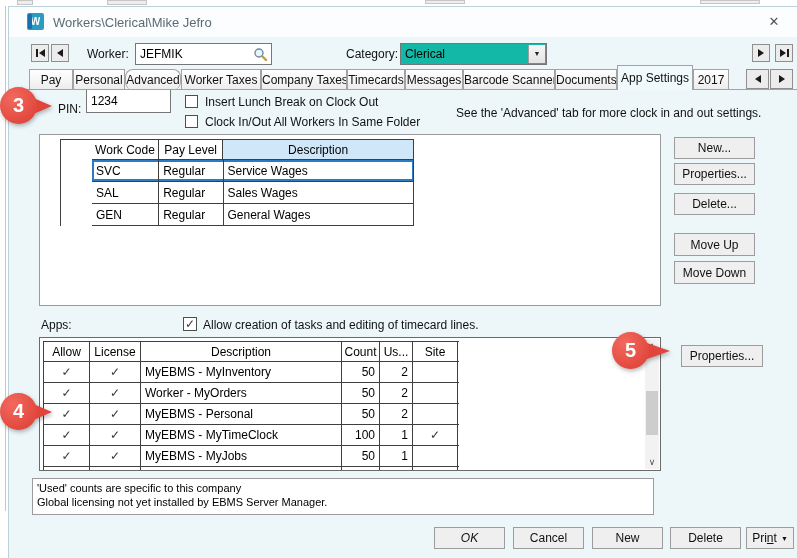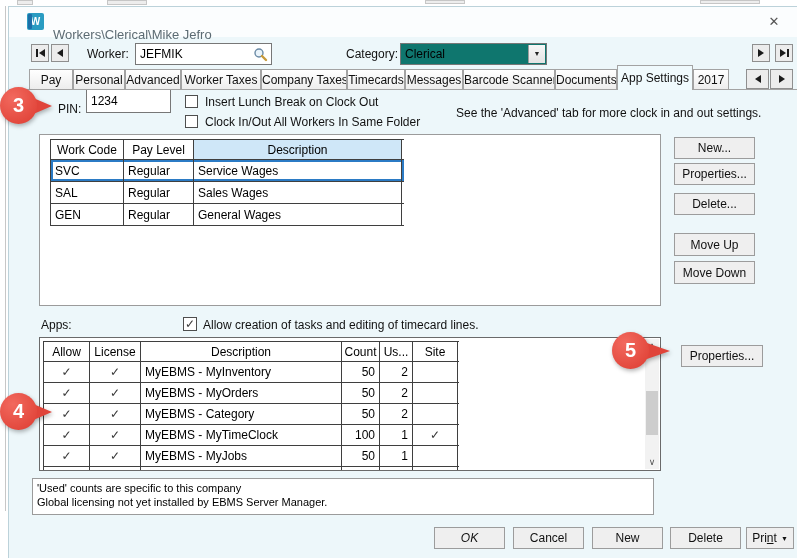--- a/index.html
+++ b/index.html
@@ -12,35 +12,35 @@
   .leftline { position:absolute; left:5px; top:6px; width:1px; height:505px; background:#c7c7c7; }
 
   
   .dialog { position:absolute; left:8px; top:6px; width:789px; height:552px;
             background:#edf7fa; border-left:1px solid #bcd2da; border-top:1px solid #bcd2da; }
 
   .titlebar { position:absolute; left:0; top:0; width:789px; height:30px; background:#fbfdfe; }
   .app-icon { position:absolute; left:18px; top:6px; width:17px; height:17px; background:#2a9cc2;
               border-radius:2px; color:#fff; font-weight:bold; font-size:10px; text-align:center; line-height:17px; }
   .app-icon::before { content:""; position:absolute; left:1px; top:1px; width:4px; height:15px; background:#1b6fa8; border-radius:1px; }
-  .title-text { position:absolute; left:44px; top:8px; font-size:13px; color:#5c6b73;margin-top:12px; }
+  .title-text { position:absolute; left:44px; top:8px; font-size:13px; color:#5c6b73; }
   .close-btn { position:absolute; left:752px; top:4px; width:26px; height:22px; text-align:center;
                line-height:22px; font-size:13px; color:#555; cursor:default; }
 
   
   .recbtn { position:absolute; width:18px; height:18px; background:#ececec; border:1px solid #8f8f8f;
             display:flex; align-items:center; justify-content:center; gap:1px; }
   .tri-l { width:0; height:0; border-top:4px solid transparent; border-bottom:4px solid transparent; border-right:6px solid #1a1a1a; }
   .tri-r { width:0; height:0; border-top:4px solid transparent; border-bottom:4px solid transparent; border-left:6px solid #1a1a1a; }
   .vbar  { width:2px; height:8px; background:#1a1a1a; }
   .lbl { position:absolute; font-size:12px; color:#111; }
   .inputbox { position:absolute; background:#fff; border:1px solid #777; font-size:12px; color:#000;
               padding-left:4px; display:flex; align-items:center; }
   .mag { position:absolute; right:3px; top:3px; }
-  .selectbox { position:absolute; background:#0f766e; border:1px solid #777; font-size:12px; color:#000; }
+  .selectbox { position:absolute; background:#14b8a6; border:1px solid #777; font-size:12px; color:#000; }
   .selectbox .sel-text { position:absolute; left:4px; top:3px; }
   .dd-btn { position:absolute; right:1px; top:1px; bottom:1px; width:17px; background:linear-gradient(#f7f7f7,#e3e3e3);
             border-left:1px solid #9e9e9e; text-align:center; font-size:7px; line-height:18px; color:#222; }
 
   
   .tabs { position:absolute; left:20px; top:58px; height:25px; display:flex; align-items:flex-end; }
   .tab { height:21px; background:linear-gradient(#ffffff,#ececec); border:1px solid #a3a3a3; border-bottom:none;
          font-size:12px; color:#111; text-align:center; line-height:20px; overflow:hidden; white-space:nowrap; }
   .tab.active { height:25px; background:#f0fafd; line-height:24px; z-index:3; position:relative; }
   .tabline { position:absolute; left:0; top:82px; width:789px; height:1px; background:#a3a3a3; z-index:1; }
@@ -135,21 +135,21 @@
     </div>
     <div class="recbtn" style="left:766px;top:37px;">
       <span class="tri-r"></span>
       <span class="vbar"></span>
     </div>
 
     <div class="tabline"></div>
     <div class="tabs">
       <div class="tab" style="width:44px;">Pay</div>
       <div class="tab" style="width:52px;">Personal</div>
-      <div class="tab" style="width:56px;">Advanced</div>
+      <div class="tab" style="width:56px;border-radius:8px;">Advanced</div>
       <div class="tab" style="width:80px;">Worker Taxes</div>
       <div class="tab" style="width:86px;">Company Taxes</div>
       <div class="tab" style="width:58px;">Timecards</div>
       <div class="tab" style="width:58px;">Messages</div>
       <div class="tab" style="width:92px;">Barcode Scanner</div>
       <div class="tab" style="width:62px;text-align:right;">Documents</div>
       <div class="tab active" style="width:76px;">App Settings</div>
       <div class="tab" style="width:36px;">2017</div>
     </div>
     <div class="tabscroll" style="left:737px;top:62px;">
@@ -163,21 +163,21 @@
     <div class="inputbox" style="left:77px;top:82px;width:85px;height:24px;">
       <span>1234</span>
     </div>
     <div class="cb" style="left:176px;top:88px;"></div>
     <div class="lbl" style="left:196px;top:88px;">Insert Lunch Break on Clock Out</div>
     <div class="cb" style="left:176px;top:108px;"></div>
     <div class="lbl" style="left:196px;top:108px;">Clock In/Out All Workers In Same Folder</div>
     <div class="lbl" style="left:447px;top:99px;">See the 'Advanced' tab for more clock in and out settings.</div>
 
     <div class="panel" style="left:30px;top:127px;width:622px;height:172px;">
-      <div class="tbl" style="left:10px;top:4px;width:354px;">
+      <div class="tbl" style="left:20px;top:4px;width:354px;padding-left:31px;">
         <div class="trow" style="height:20px;">
           <div class="tc hd" style="width:73px;">Work Code</div>
           <div class="tc hd" style="width:70px;">Pay Level</div>
           <div class="tc hd hd-blue" style="width:208px;">Description</div>
         </div>
         <div class="trow selected" style="height:22px;">
           <div class="tc" style="width:73px;">SVC</div>
           <div class="tc" style="width:70px;">Regular</div>
           <div class="tc" style="width:208px;">Service Wages</div>
         </div>
@@ -220,29 +220,29 @@
           <div class="tc center check" style="width:46px;">✓</div>
           <div class="tc center check" style="width:51px;">✓</div>
           <div class="tc" style="width:201px;">MyEBMS - MyInventory</div>
           <div class="tc num" style="width:38px;">50</div>
           <div class="tc num" style="width:33px;">2</div>
           <div class="tc center check" style="width:45px;"></div>
         </div>
         <div class="trow" style="height:21px;">
           <div class="tc center check" style="width:46px;">✓</div>
           <div class="tc center check" style="width:51px;">✓</div>
-          <div class="tc" style="width:201px;">MyEBMS - MyOrders</div>
+          <div class="tc" style="width:201px;">Worker - MyOrders</div>
           <div class="tc num" style="width:38px;">50</div>
           <div class="tc num" style="width:33px;">2</div>
           <div class="tc center check" style="width:45px;"></div>
         </div>
         <div class="trow" style="height:21px;">
           <div class="tc center check" style="width:46px;">✓</div>
           <div class="tc center check" style="width:51px;">✓</div>
-          <div class="tc" style="width:201px;">MyEBMS - Category</div>
+          <div class="tc" style="width:201px;">MyEBMS - Personal</div>
           <div class="tc num" style="width:38px;">50</div>
           <div class="tc num" style="width:33px;">2</div>
           <div class="tc center check" style="width:45px;"></div>
         </div>
         <div class="trow" style="height:21px;">
           <div class="tc center check" style="width:46px;">✓</div>
           <div class="tc center check" style="width:51px;">✓</div>
           <div class="tc" style="width:201px;">MyEBMS - MyTimeClock</div>
           <div class="tc num" style="width:38px;">100</div>
           <div class="tc num" style="width:33px;">1</div>

